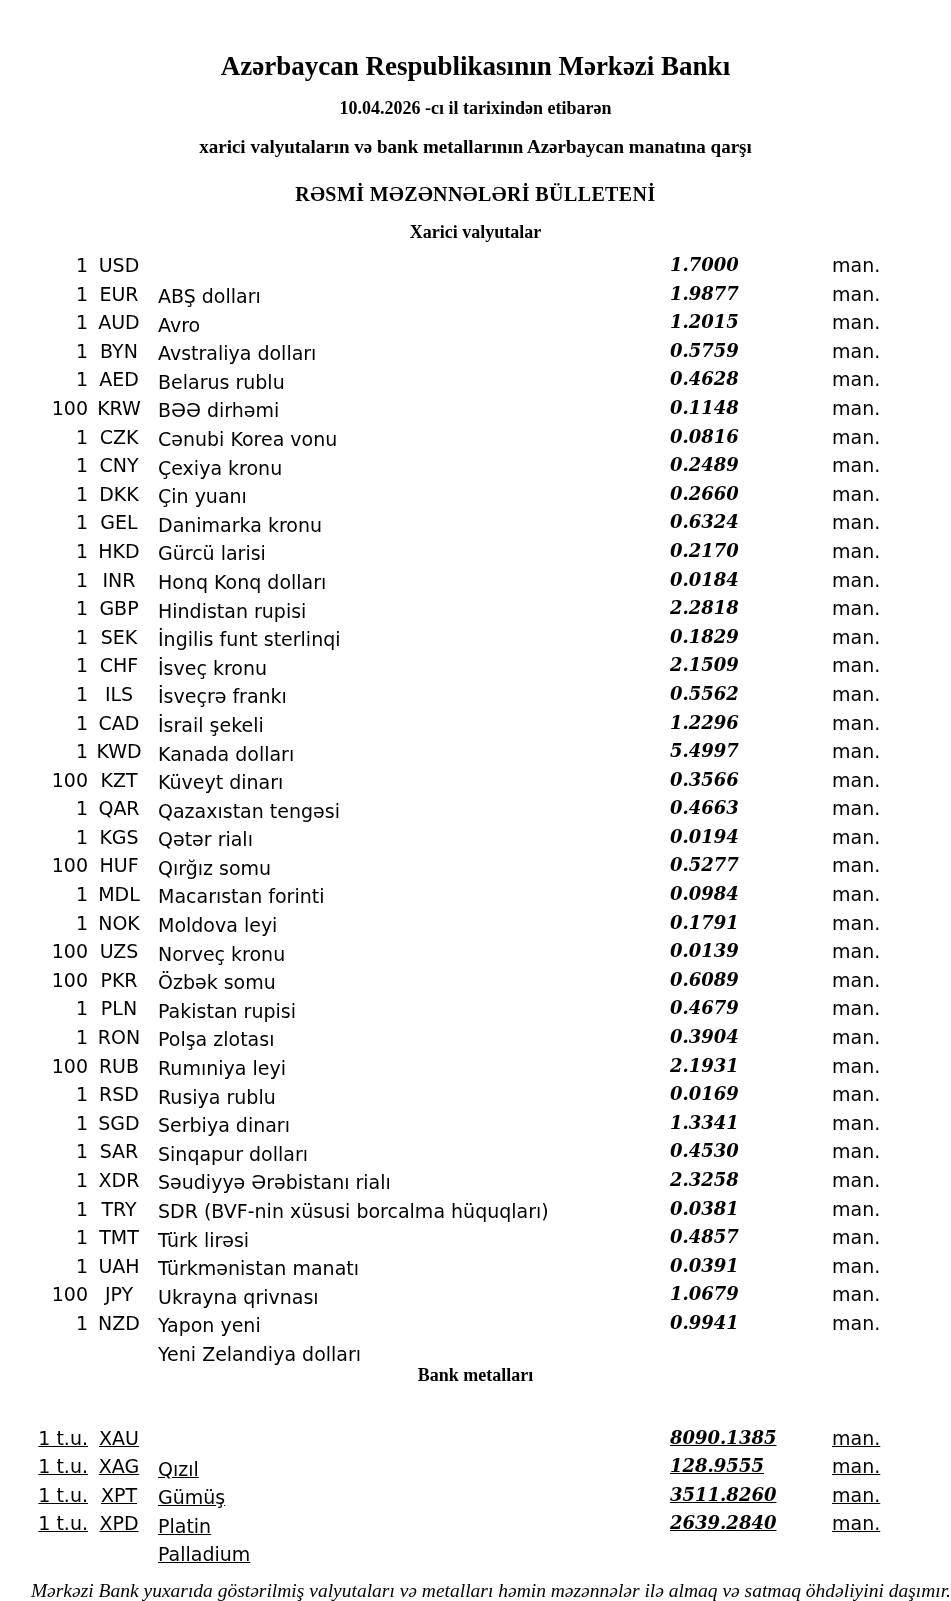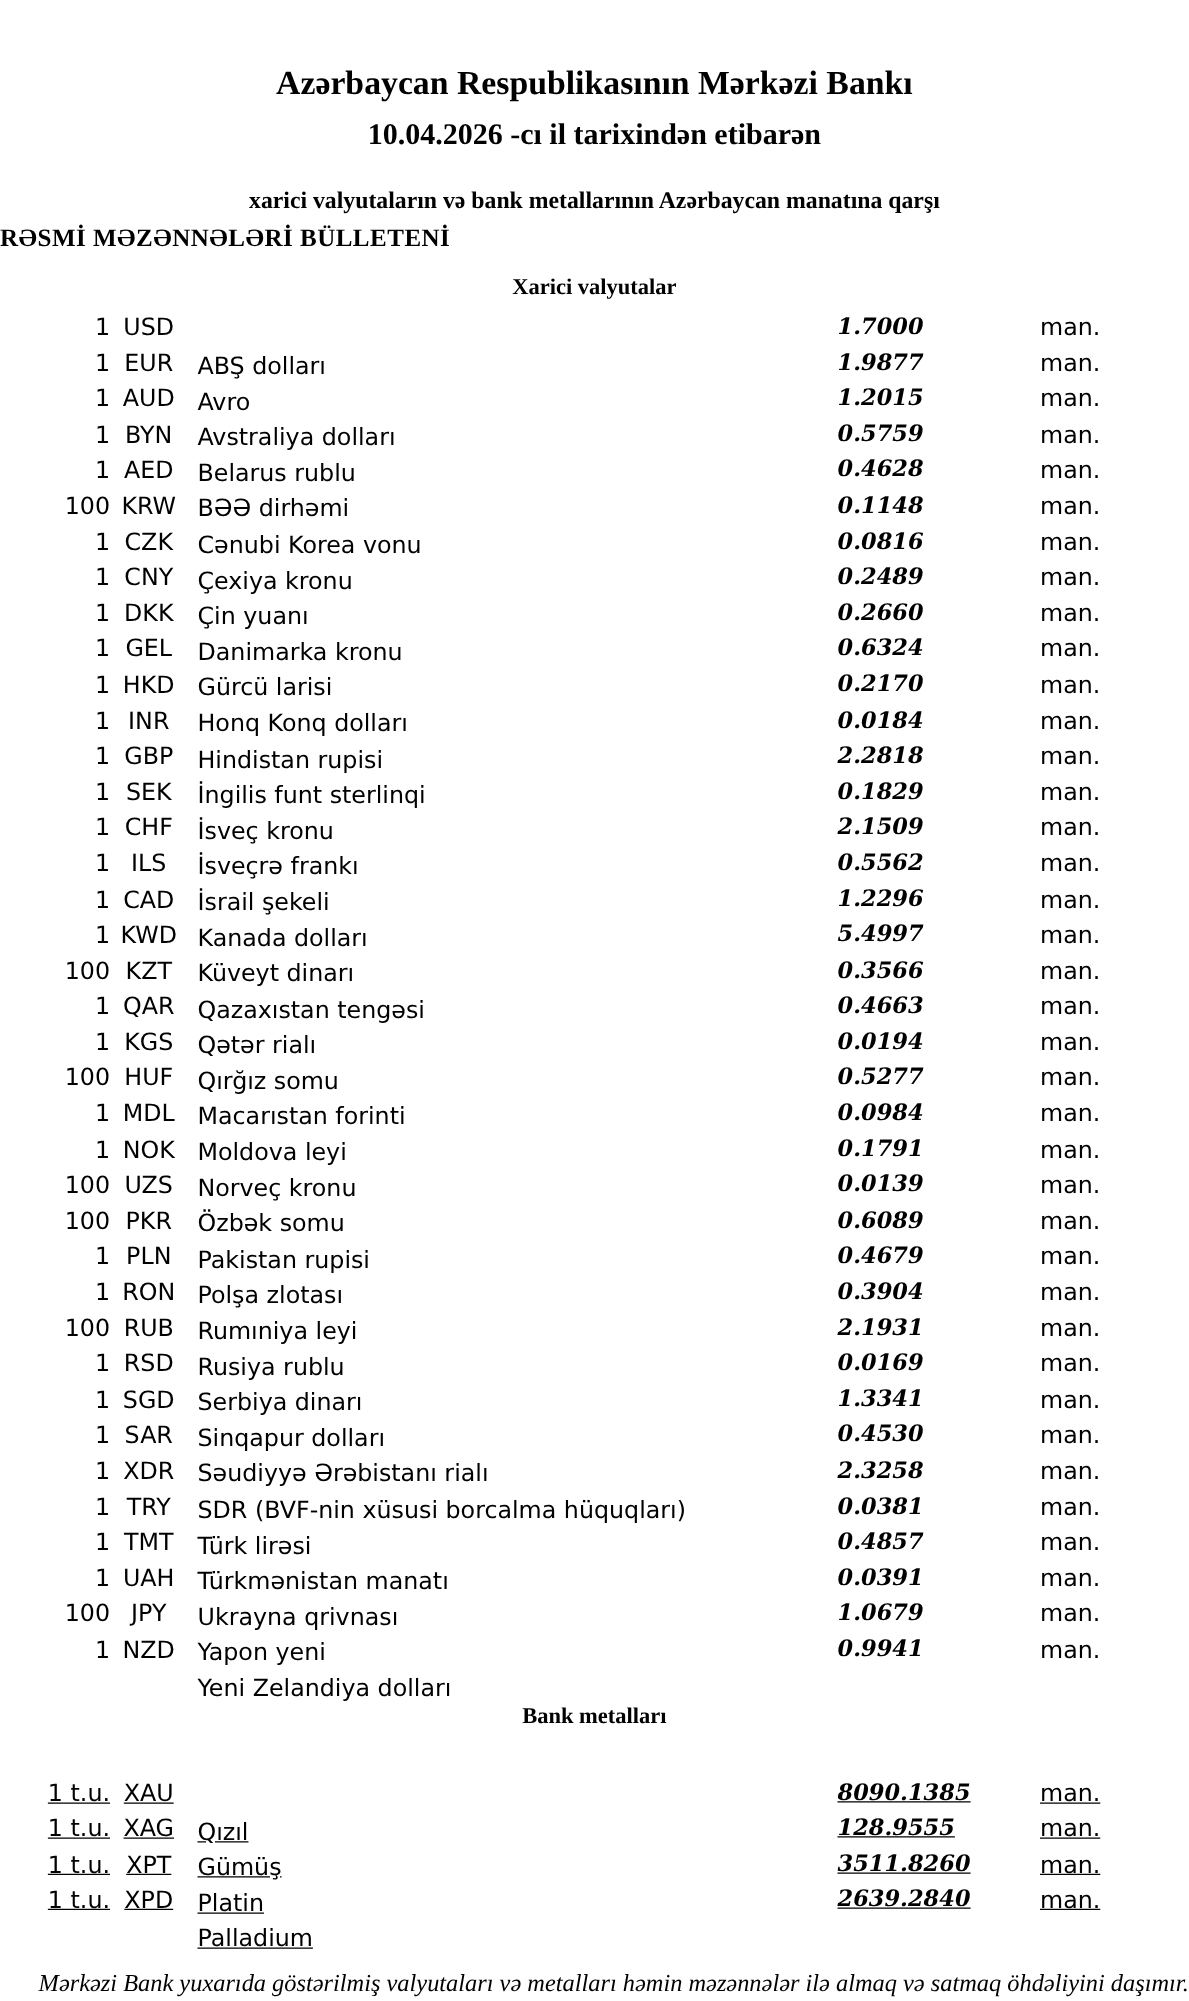--- a/index.html
+++ b/index.html
@@ -22,36 +22,37 @@
   .title {
     margin: 50px 0 0 0;
     font-size: 27px;
     font-weight: bold;
     text-align: center;
     line-height: 32px;
     font-family: "Liberation Serif", serif;
   }
   .date-line {
     margin-top: 15px;
-    font-size: 24px;
+    font-size: 18px;
     font-weight: bold;
     text-align: center;
     line-height: 22px;
   }
   .subtitle {
-    margin-top: 30px;
+    margin-top: 16px;
     font-size: 19px;
     font-weight: bold;
     text-align: center;
     line-height: 23px;
   }
   .bulletin-title {
-    margin-top: 7px;
+    margin-top: 24px;
     font-size: 20px;
     font-weight: bold;
+    text-align: center;
     letter-spacing: 0.4px;
     line-height: 24px;
   }
   .section-title {
     font-size: 18px;
     font-weight: bold;
     text-align: center;
     line-height: 22px;
   }
   .section-title.currencies { margin-top: 15px; }

